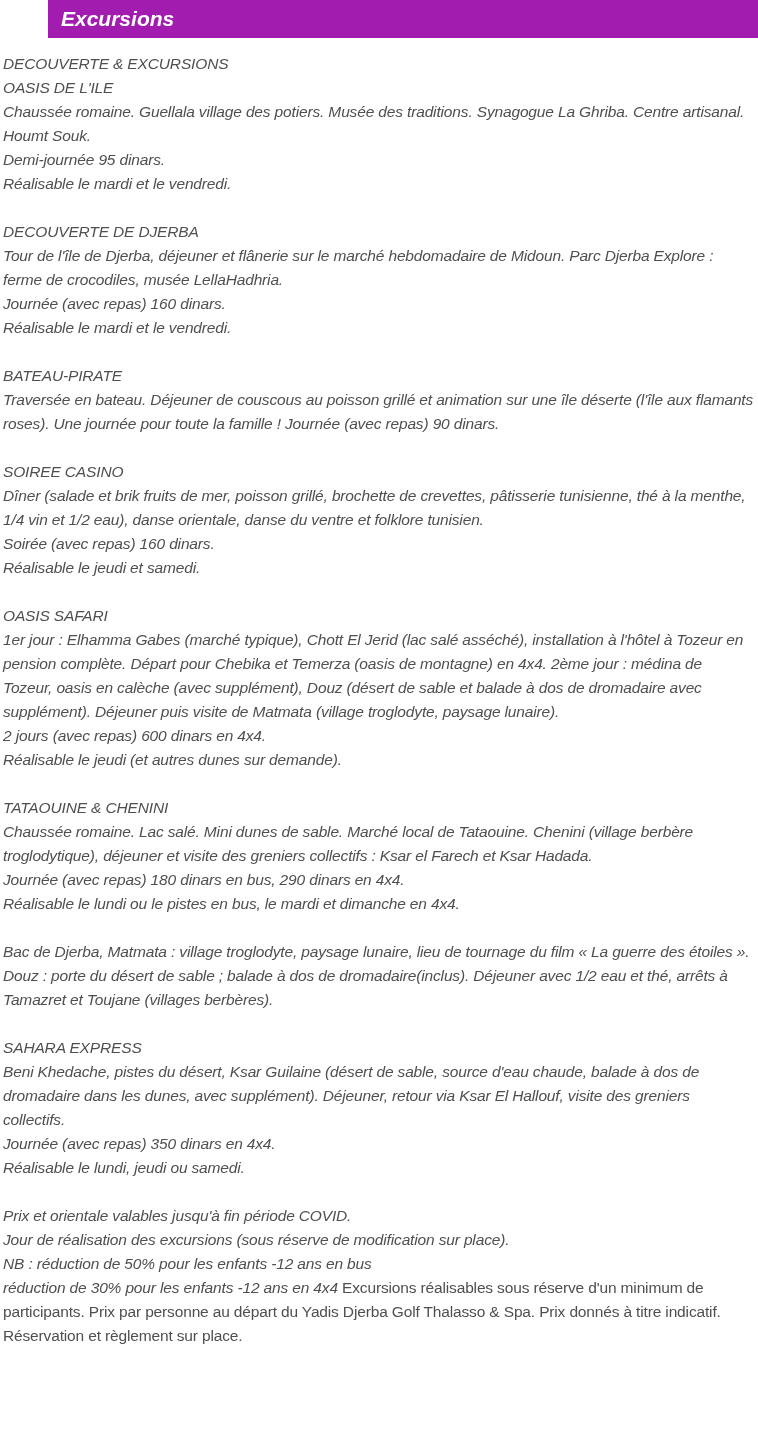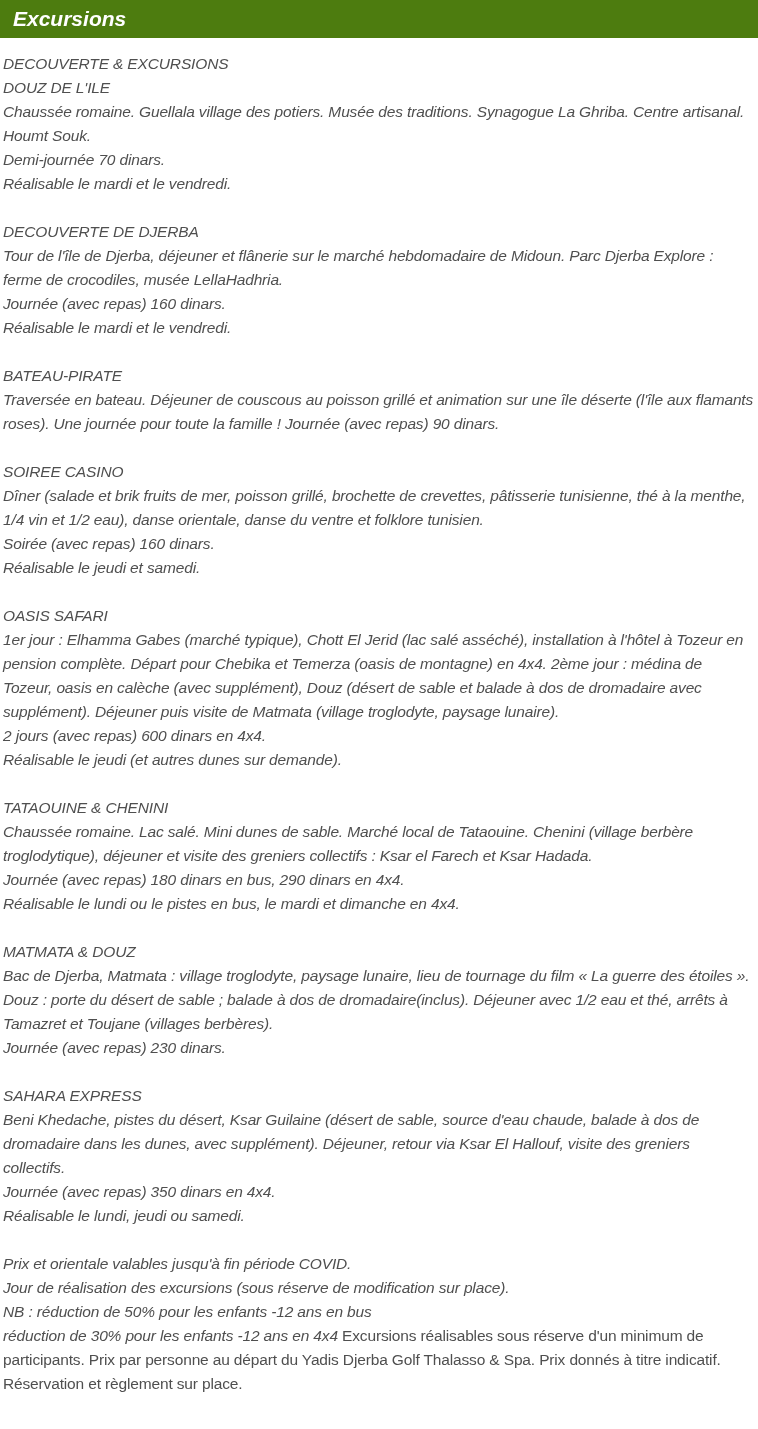--- a/index.html
+++ b/index.html
@@ -5,24 +5,25 @@
   html, body {
     margin: 0;
     padding: 0;
     background: #ffffff;
   }
   body {
     width: 758px;
     font-family: "Liberation Sans", "DejaVu Sans", sans-serif;
   }
   .header-bar {
-    background: #4d7c0f;
+    background: #a21caf;
     height: 38px;
     display: flex;
     align-items: center;
+    margin-left: 48px;
   }
   .header-bar h1 {
     margin: 0 0 0 13px;
     color: #ffffff;
     font-style: italic;
     font-weight: 700;
     font-size: 21px;
     line-height: 38px;
   }
   main {
@@ -54,23 +55,23 @@
 
 <header class="header-bar">
   <h1>Excursions</h1>
 </header>
 
 <main>
   <p class="line intro">DECOUVERTE &amp; EXCURSIONS</p>
 
   <div id="sections">
       <div class="section">
-        <p class="line">DOUZ DE L'ILE</p>
+        <p class="line">OASIS DE L'ILE</p>
         <p class="line">Chaussée romaine. Guellala village des potiers. Musée des traditions. Synagogue La Ghriba. Centre artisanal. Houmt Souk.</p>
-        <p class="line">Demi-journée 70 dinars.</p>
+        <p class="line">Demi-journée 95 dinars.</p>
         <p class="line">Réalisable le mardi et le vendredi.</p>
       </div>
       <div class="section">
         <p class="line">DECOUVERTE DE DJERBA</p>
         <p class="line">Tour de l'île de Djerba, déjeuner et flânerie sur le marché hebdomadaire de Midoun. Parc Djerba Explore : ferme de crocodiles, musée LellaHadhria.</p>
         <p class="line">Journée (avec repas) 160 dinars.</p>
         <p class="line">Réalisable le mardi et le vendredi.</p>
       </div>
       <div class="section">
         <p class="line">BATEAU-PIRATE</p>
@@ -88,23 +89,21 @@
         <p class="line">2 jours (avec repas) 600 dinars en 4x4.</p>
         <p class="line">Réalisable le jeudi (et autres dunes sur demande).</p>
       </div>
       <div class="section">
         <p class="line">TATAOUINE &amp; CHENINI</p>
         <p class="line">Chaussée romaine. Lac salé. Mini dunes de sable. Marché local de Tataouine. Chenini (village berbère troglodytique), déjeuner et visite des greniers collectifs : Ksar el Farech et Ksar Hadada.</p>
         <p class="line">Journée (avec repas) 180 dinars en bus, 290 dinars en 4x4.</p>
         <p class="line">Réalisable le lundi ou le pistes en bus, le mardi et dimanche en 4x4.</p>
       </div>
       <div class="section">
-        <p class="line">MATMATA &amp; DOUZ</p>
         <p class="line">Bac de Djerba, Matmata : village troglodyte, paysage lunaire, lieu de tournage du film « La guerre des étoiles ». Douz : porte du désert de sable ; balade à dos de dromadaire(inclus). Déjeuner avec 1/2 eau et thé, arrêts à Tamazret et Toujane (villages berbères).</p>
-        <p class="line">Journée (avec repas) 230 dinars.</p>
       </div>
       <div class="section">
         <p class="line">SAHARA EXPRESS</p>
         <p class="line">Beni Khedache, pistes du désert, Ksar Guilaine (désert de sable, source d'eau chaude, balade à dos de dromadaire dans les dunes, avec supplément). Déjeuner, retour via Ksar El Hallouf, visite des greniers collectifs.</p>
         <p class="line">Journée (avec repas) 350 dinars en 4x4.</p>
         <p class="line">Réalisable le lundi, jeudi ou samedi.</p>
       </div>
     </div>
 
   <div class="footer-block">

